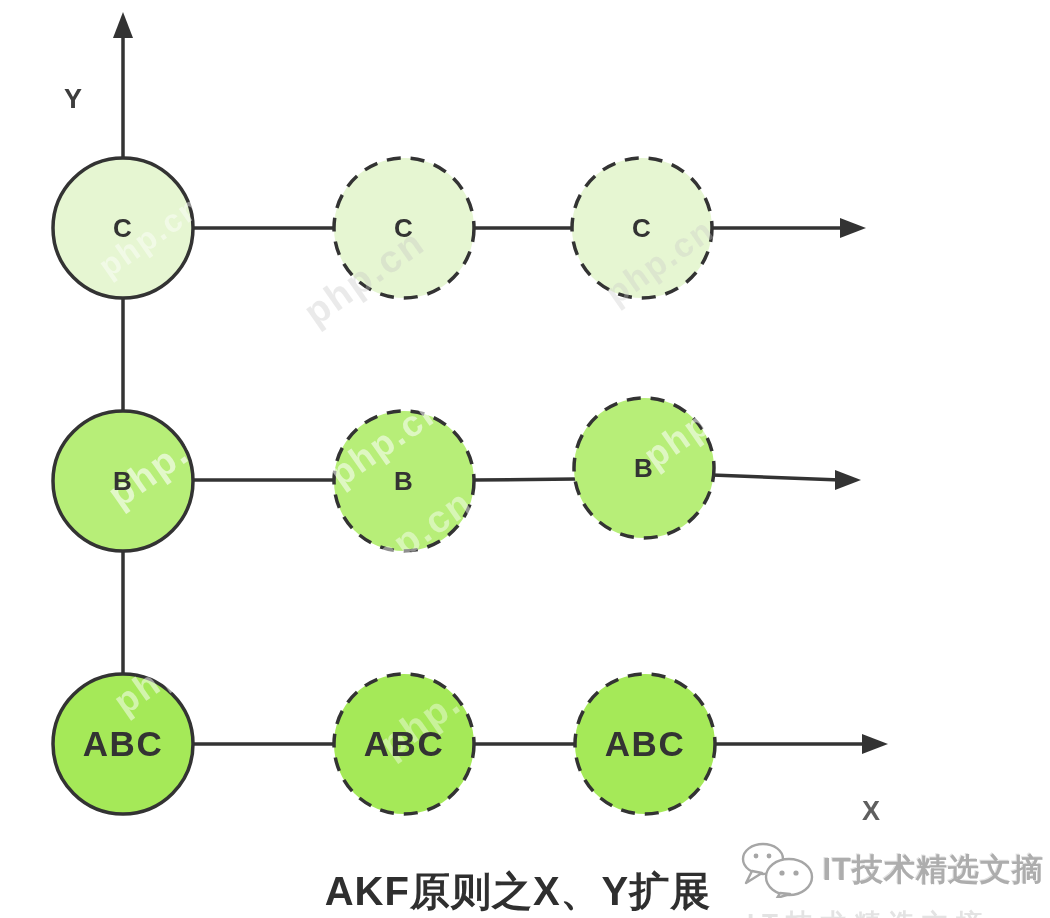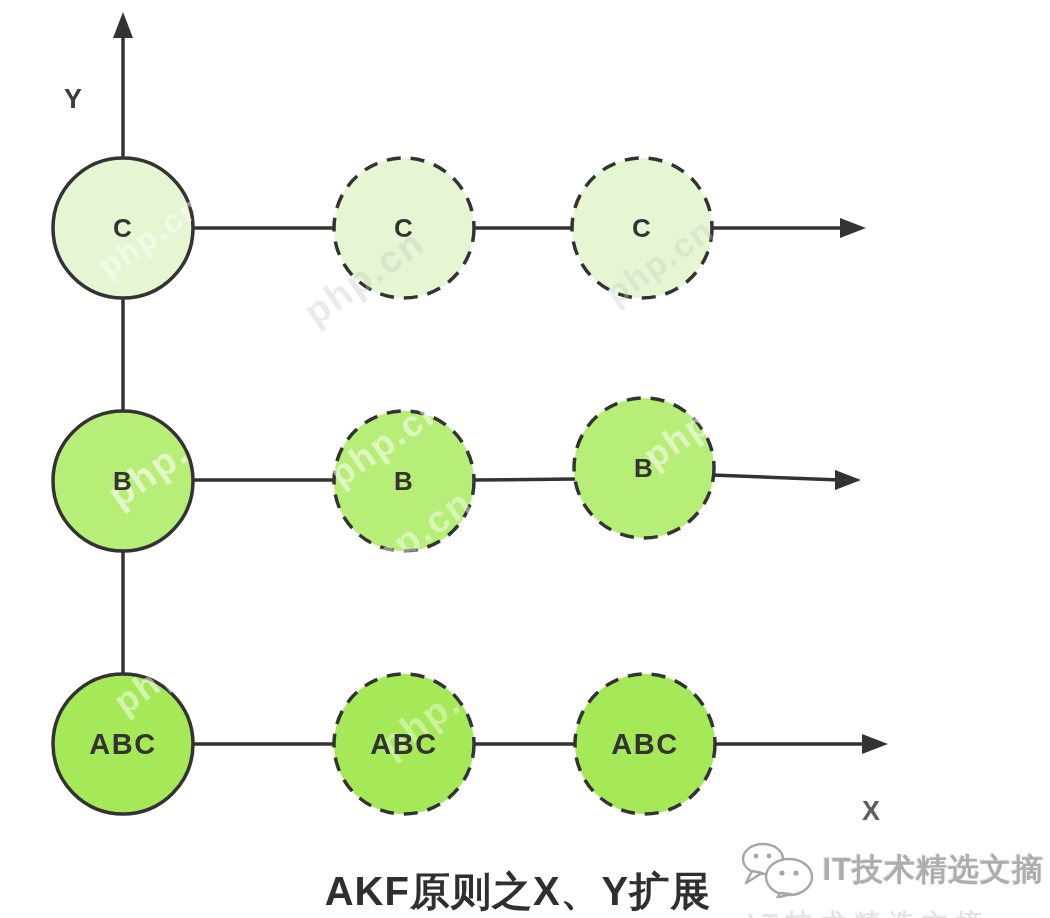--- a/index.html
+++ b/index.html
@@ -7,21 +7,21 @@
     position:relative;width:1050px;height:918px;background:#ffffff;
     overflow:hidden;font-family:"Liberation Sans","DejaVu Sans",sans-serif;
   }
   .diagram-svg{position:absolute;left:0;top:0;}
   
   .node-label{
     position:absolute;transform:translate(-50%,-50%);
     font-weight:bold;color:#333;font-size:26px;letter-spacing:1px;
     user-select:none;
   }
-  .node-label.big{font-size:29px;letter-spacing:1.5px;}
+  .node-label.big{font-size:35px;letter-spacing:1.5px;}
   
   .axis-label{position:absolute;font-weight:bold;color:#3d3d3d;font-size:27px;}
   .axis-label.x{color:#5f5f5f;font-weight:600;}
   
   .wm{
     position:absolute;font-weight:bold;font-size:38px;letter-spacing:2px;
     transform:rotate(-35deg);pointer-events:none;white-space:nowrap;
   }
   .wm.w1{left:92px;top:218px;color:rgba(255,255,255,.45);font-size:32px;}
   .wm.w2{left:296px;top:256px;color:rgba(195,195,195,.35);}

